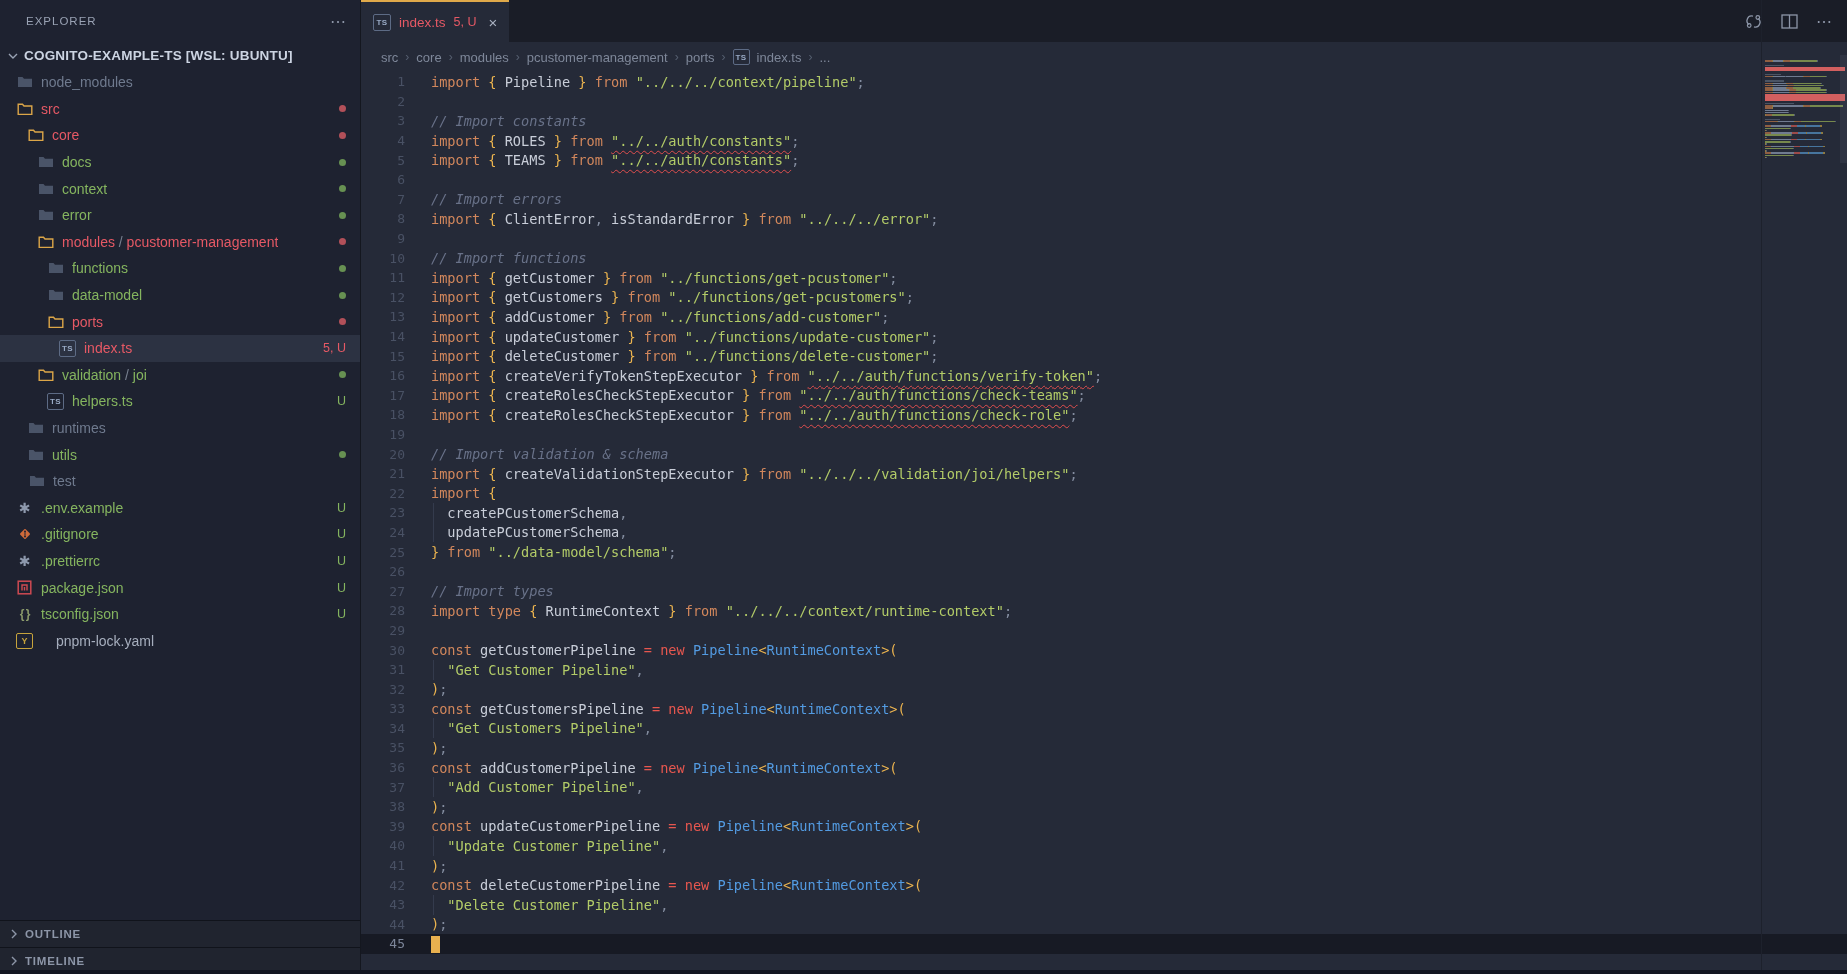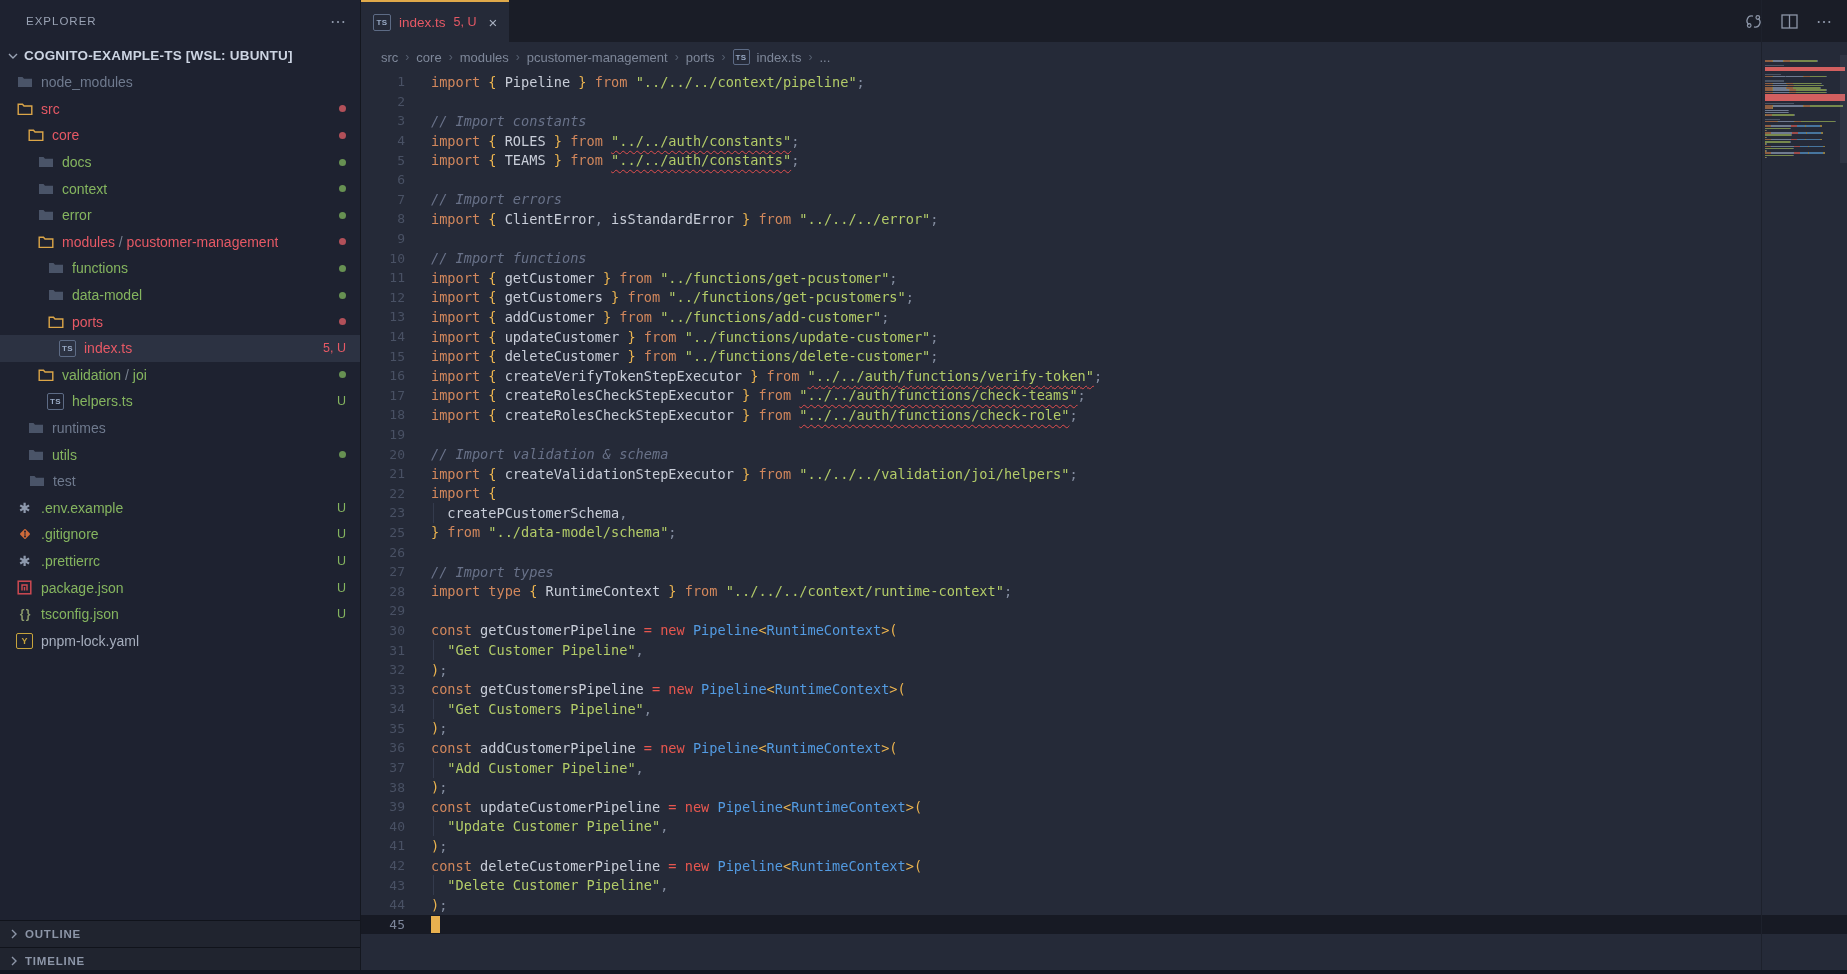--- a/index.html
+++ b/index.html
@@ -12,21 +12,21 @@
   .sb-title{font-size:11.5px;letter-spacing:1px;color:#99a2b3;}
   .sb-more{color:#8d96a8;font-size:16px;cursor:pointer;}
   .sb-root{height:27px;display:flex;align-items:center;padding-left:6px;color:#ccd4e2;font-weight:bold;font-size:13.5px;letter-spacing:.2px;}
   .sb-root svg{margin-right:4px;}
   .tree{flex:0 0 auto;}
   .row{height:26.6px;display:flex;align-items:center;font-size:14px;position:relative;padding-right:14px;}
   .row.sel{background:#2c3242;}
   .row .ic{width:17px;display:inline-flex;justify-content:center;align-items:center;margin-right:8px;flex:none;}
   .row .lbl{white-space:nowrap;overflow:hidden;}
   .row .sp{flex:1;}
-  .c-red{color:#e65965;} .c-green{color:#85b55f;} .c-dim{color:#6f7a8e;} .c-plain{color:#a6aebd;}
+  .c-red{color:#e65965;} .c-green{color:#85b55f;} .c-dim{color:#6f7a8e;} .c-plain{color:#a6aebd;margin-left:15px;}
   .slash{color:#78808f;}
   .dot{width:7px;height:7px;border-radius:50%;display:inline-block;}
   .dot.red{background:#b25059;} .dot.green{background:#679152;}
   .bdg{font-size:12.5px;}
   .tsbadge{display:inline-flex;align-items:center;justify-content:center;width:16px;height:15px;border:1px solid #5d6b85;border-radius:2px;font-size:8px;font-weight:bold;color:#9aabc6;letter-spacing:.4px;}
   .astk{color:#8e99ad;font-size:14px;line-height:1;}
   .brc{color:#8b9a6b;font-weight:bold;font-size:12px;letter-spacing:-1px;}
   .ybox{display:inline-flex;align-items:center;justify-content:center;width:15px;height:14px;border:1px solid #c7a43c;border-radius:2px;font-size:9px;font-weight:bold;color:#c7a43c;}
   .sb-sections{margin-top:auto;}
   .sb-sec{height:26px;display:flex;align-items:center;padding-left:8px;border-top:1px solid #10131b;color:#8d96a8;font-size:11.5px;font-weight:bold;letter-spacing:.8px;background:#20242f;}
@@ -367,20 +367,21 @@
         <div class="cl"><span class="ln">14</span><span class="lc"><span class="tk-kw">import </span><span class="tk-br">{</span><span class="tk-id"> updateCustomer </span><span class="tk-br">}</span><span class="tk-kw"> from </span><span class="tk-st">"../functions/update-customer"</span><span class="tk-pu">;</span></span></div>
         <div class="cl"><span class="ln">15</span><span class="lc"><span class="tk-kw">import </span><span class="tk-br">{</span><span class="tk-id"> deleteCustomer </span><span class="tk-br">}</span><span class="tk-kw"> from </span><span class="tk-st">"../functions/delete-customer"</span><span class="tk-pu">;</span></span></div>
         <div class="cl"><span class="ln">16</span><span class="lc"><span class="tk-kw">import </span><span class="tk-br">{</span><span class="tk-id"> createVerifyTokenStepExecutor </span><span class="tk-br">}</span><span class="tk-kw"> from </span><span class="tk-se">"../../auth/functions/verify-token"</span><span class="tk-pu">;</span></span></div>
         <div class="cl"><span class="ln">17</span><span class="lc"><span class="tk-kw">import </span><span class="tk-br">{</span><span class="tk-id"> createRolesCheckStepExecutor </span><span class="tk-br">}</span><span class="tk-kw"> from </span><span class="tk-se">"../../auth/functions/check-teams"</span><span class="tk-pu">;</span></span></div>
         <div class="cl"><span class="ln">18</span><span class="lc"><span class="tk-kw">import </span><span class="tk-br">{</span><span class="tk-id"> createRolesCheckStepExecutor </span><span class="tk-br">}</span><span class="tk-kw"> from </span><span class="tk-se">"../../auth/functions/check-role"</span><span class="tk-pu">;</span></span></div>
         <div class="cl"><span class="ln">19</span><span class="lc"></span></div>
         <div class="cl"><span class="ln">20</span><span class="lc"><span class="tk-co">// Import validation &amp; schema</span></span></div>
         <div class="cl"><span class="ln">21</span><span class="lc"><span class="tk-kw">import </span><span class="tk-br">{</span><span class="tk-id"> createValidationStepExecutor </span><span class="tk-br">}</span><span class="tk-kw"> from </span><span class="tk-st">"../../../validation/joi/helpers"</span><span class="tk-pu">;</span></span></div>
         <div class="cl"><span class="ln">22</span><span class="lc"><span class="tk-kw">import </span><span class="tk-br">{</span></span></div>
         <div class="cl"><span class="ln">23</span><span class="lc"><span class="guide"></span><span class="tk-id">  createPCustomerSchema</span><span class="tk-pu">,</span></span></div>
+        <div class="cl"><span class="ln">24</span><span class="lc"><span class="guide"></span><span class="tk-id">  updatePCustomerSchema</span><span class="tk-pu">,</span></span></div>
         <div class="cl"><span class="ln">25</span><span class="lc"><span class="tk-br">}</span><span class="tk-kw"> from </span><span class="tk-st">"../data-model/schema"</span><span class="tk-pu">;</span></span></div>
         <div class="cl"><span class="ln">26</span><span class="lc"></span></div>
         <div class="cl"><span class="ln">27</span><span class="lc"><span class="tk-co">// Import types</span></span></div>
         <div class="cl"><span class="ln">28</span><span class="lc"><span class="tk-kw">import type </span><span class="tk-br">{</span><span class="tk-id"> RuntimeContext </span><span class="tk-br">}</span><span class="tk-kw"> from </span><span class="tk-st">"../../../context/runtime-context"</span><span class="tk-pu">;</span></span></div>
         <div class="cl"><span class="ln">29</span><span class="lc"></span></div>
         <div class="cl"><span class="ln">30</span><span class="lc"><span class="tk-kw">const </span><span class="tk-id">getCustomerPipeline </span><span class="tk-red">= new </span><span class="tk-ty">Pipeline</span><span class="tk-br">&lt;</span><span class="tk-ty">RuntimeContext</span><span class="tk-br">&gt;(</span></span></div>
         <div class="cl"><span class="ln">31</span><span class="lc"><span class="guide"></span><span class="tk-st">  "Get Customer Pipeline"</span><span class="tk-pu">,</span></span></div>
         <div class="cl"><span class="ln">32</span><span class="lc"><span class="tk-br">)</span><span class="tk-pu">;</span></span></div>
         <div class="cl"><span class="ln">33</span><span class="lc"><span class="tk-kw">const </span><span class="tk-id">getCustomersPipeline </span><span class="tk-red">= new </span><span class="tk-ty">Pipeline</span><span class="tk-br">&lt;</span><span class="tk-ty">RuntimeContext</span><span class="tk-br">&gt;(</span></span></div>
         <div class="cl"><span class="ln">34</span><span class="lc"><span class="guide"></span><span class="tk-st">  "Get Customers Pipeline"</span><span class="tk-pu">,</span></span></div>

